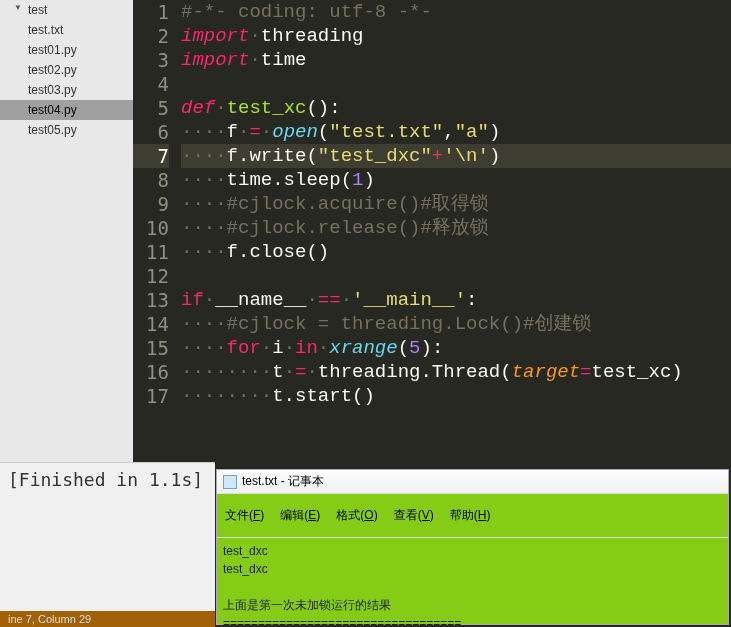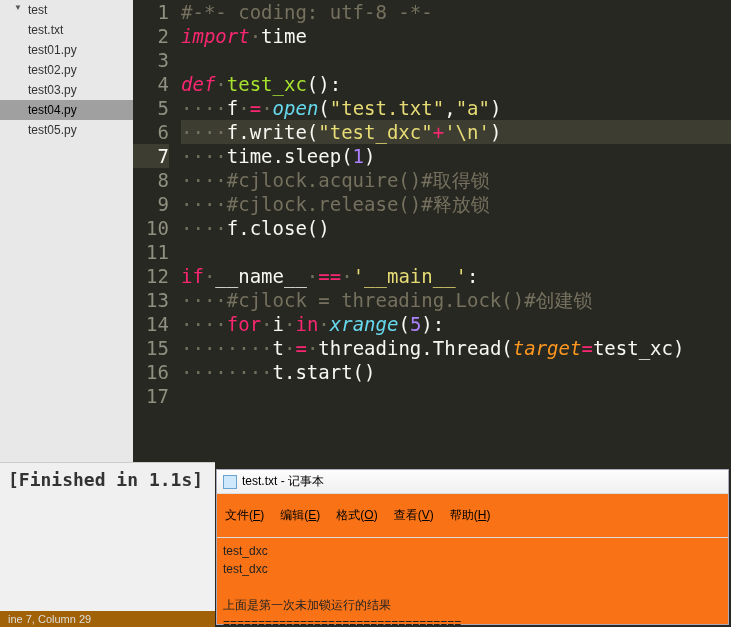--- a/index.html
+++ b/index.html
@@ -7,34 +7,34 @@
 .main { display: flex; height: 462px; }
 .sidebar { width: 133px; background: #e8e8e8; color: #333; font-family: Tahoma, sans-serif; font-size: 12px; overflow: hidden; }
 .folder { padding: 3px 6px 3px 14px; display: flex; gap: 4px; cursor: pointer; }
 .folder::before { content: "▼"; font-size: 8px; color: #555; margin-right: 2px; }
 .file-item { padding: 3px 6px 3px 28px; cursor: pointer; }
 .file-item.selected { background: #a0a0a0; color: #000; }
 .editor { flex: 1; background: #272822; color: #f8f8f2; display: flex; font-size: 19px; font-family: Consolas, monospace; line-height: 24px; }
 .gutter { width: 48px; text-align: right; color: #909080; padding-right: 12px; user-select: none; }
 .gutter .cur { background: #3e3d32; color: #f8f8f2; }
 .gutter div { padding-right: 0; }
-.code { flex: 1; }
+.code { flex: 1; font-family: Liberation Mono, monospace; }
 .code .cur { background: #3e3d32; display: block; }
 .c { color: #75715e; }
 .k { color: #f92672; font-style: italic; }
 .kw { color: #f92672; }
 .fn { color: #66d9ef; font-style: italic; }
 .s { color: #e6db74; }
 .n { color: #ae81ff; }
 .dot { color: #75715e; }
 .arg { color: #fd971f; font-style: italic; }
 .nm { color: #a6e22e; }
-.console { height: 150px; background: #f0f0f0; color: #333; padding: 6px 8px; font-family: Consolas, monospace; font-size: 18px; border-top: 1px solid #ccc; position: absolute; top: 462px; left: 0; width: 215px; font-weight: bold; }
+.console { height: 150px; background: #f0f0f0; color: #333; padding: 6px 8px; font-family: Consolas, monospace; font-size: 18px; border-top: 1px solid #ccc; position: absolute; top: 462px; left: 0; width: 215px; }
 .status { position: absolute; bottom: 0; left: 0; width: 215px; background: #a16207; color: #ddd; font-family: Tahoma, sans-serif; font-size: 11px; padding: 2px 8px; }
-.notepad { position: absolute; left: 216px; top: 469px; width: 513px; height: 156px; background: #f97316; border: 1px solid #aab; font-family: "Microsoft YaHei", SimSun, sans-serif; font-size: 12px; }
+.notepad { position: absolute; left: 216px; top: 469px; width: 513px; height: 156px; background: #84cc16; border: 1px solid #aab; font-family: "Microsoft YaHei", SimSun, sans-serif; font-size: 12px; }
 .np-title { display: flex; align-items: center; gap: 5px; padding: 3px 6px; background: linear-gradient(#fdfdfd,#f0f0f0); border-bottom: 1px solid #ddd; }
 .np-icon { width: 14px; height: 14px; background: #cfe8fb; border: 1px solid #6ba3d0; display: inline-block; }
 .np-menu { display: flex; gap: 16px; padding: 13px 8px; border-bottom: 1px solid #ddd; }
 .np-menu span u { text-decoration: underline; }
 .np-body { padding: 4px 6px; color: #222; line-height: 18px; }
 </style>
 </head>
 <body>
 
 <div class="main">
@@ -66,20 +66,21 @@
         <div>11</div>
         <div>12</div>
         <div>13</div>
         <div>14</div>
         <div>15</div>
         <div>16</div>
         <div>17</div>
       </div>
     <div class="code">
 <div><span class="c">#-*- coding: utf-8 -*-</span></div>
+<div><span class="k">import</span><span class="dot">·</span><span>threading</span></div>
 <div><span class="k">import</span><span class="dot">·</span><span>time</span></div>
 <div>&nbsp;</div>
 <div><span class="k">def</span><span class="dot">·</span><span class="nm">test_xc</span>():</div>
 <div><span class="dot">····</span><span>f</span><span class="dot">·</span><span class="kw">=</span><span class="dot">·</span><span class="fn">open</span>(<span class="s">"test.txt"</span>,<span class="s">"a"</span>)</div>
 <div class="cur"><span class="dot">····</span><span>f.write(</span><span class="s">"test_dxc"</span><span class="kw">+</span><span class="s">'\n'</span><span>)</span></div>
 <div><span class="dot">····</span><span>time.sleep(</span><span class="n">1</span><span>)</span></div>
 <div><span class="dot">····</span><span class="c">#cjlock.acquire()#取得锁</span></div>
 <div><span class="dot">····</span><span class="c">#cjlock.release()#释放锁</span></div>
 <div><span class="dot">····</span><span>f.close()</span></div>
 <div>&nbsp;</div>

